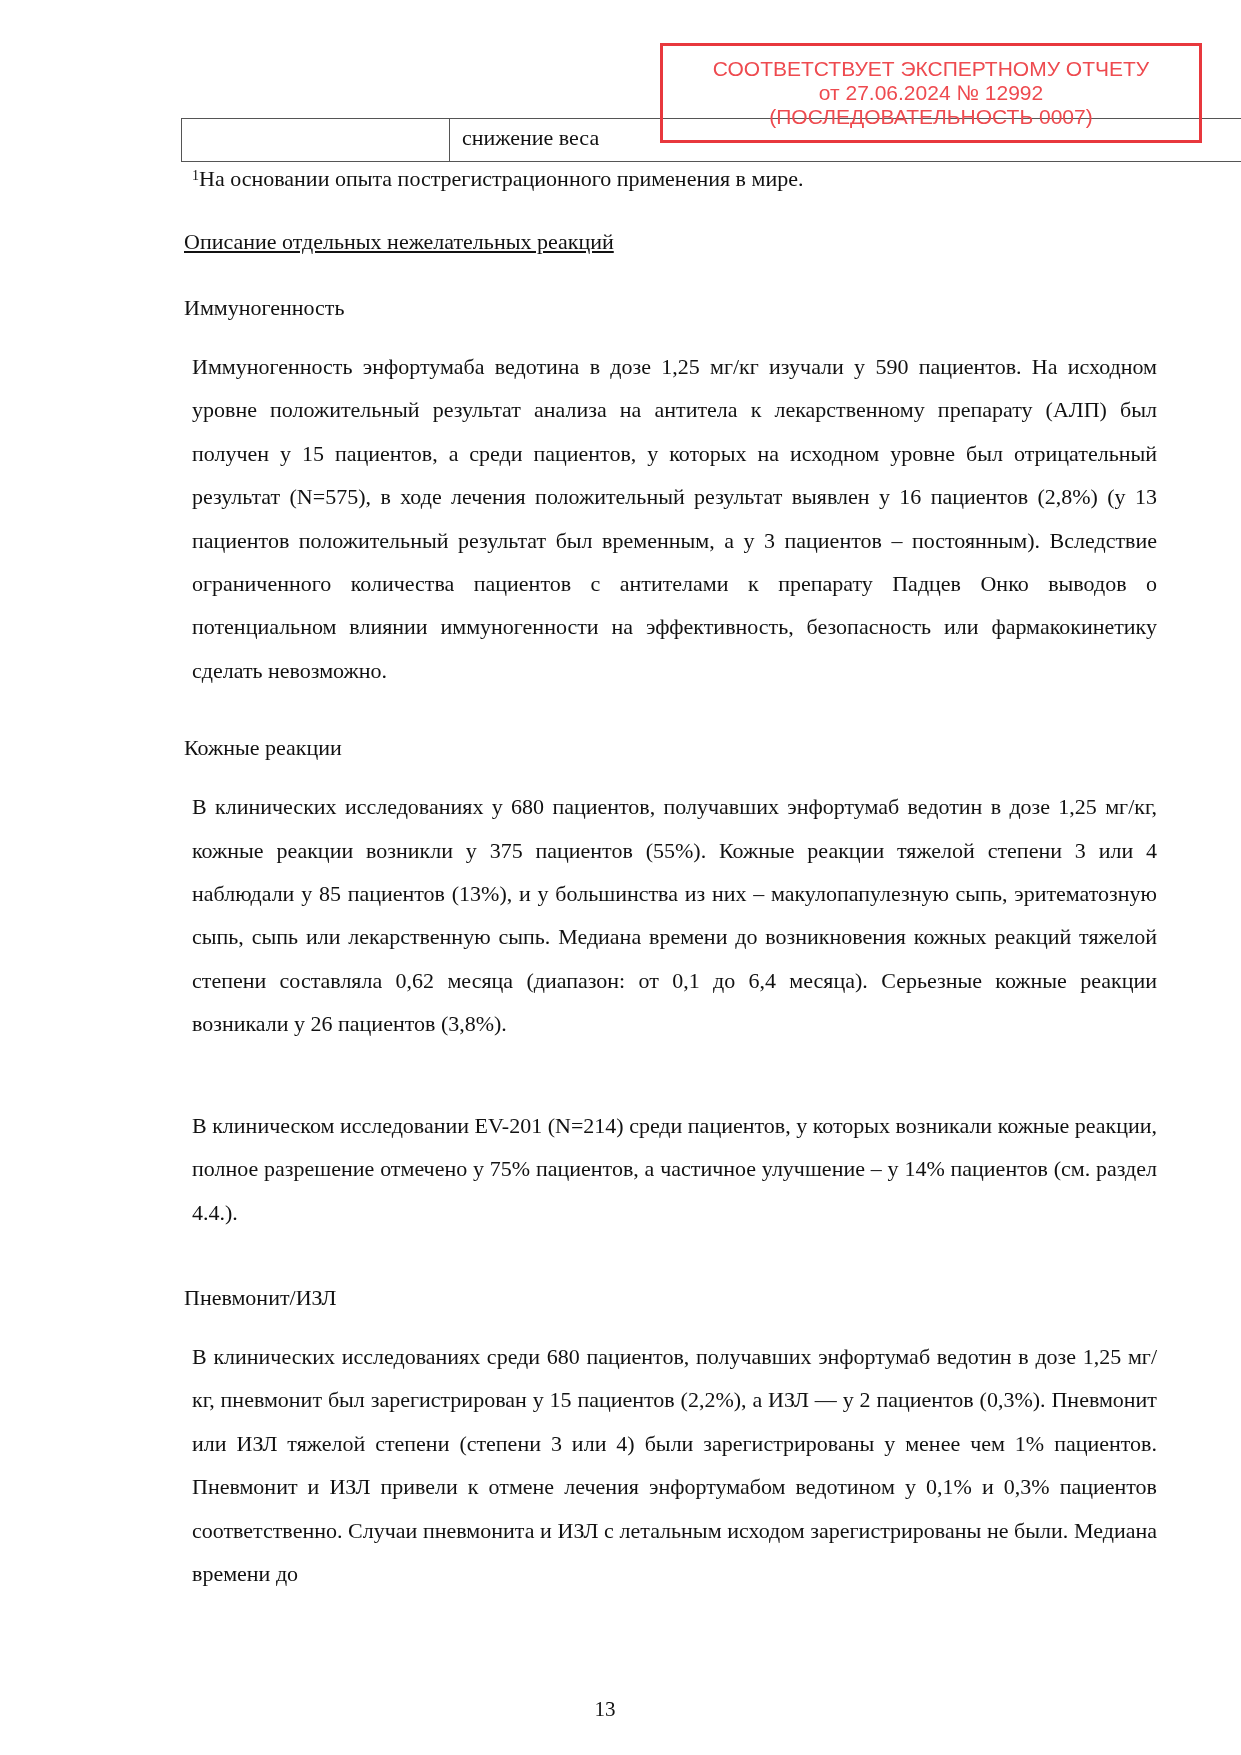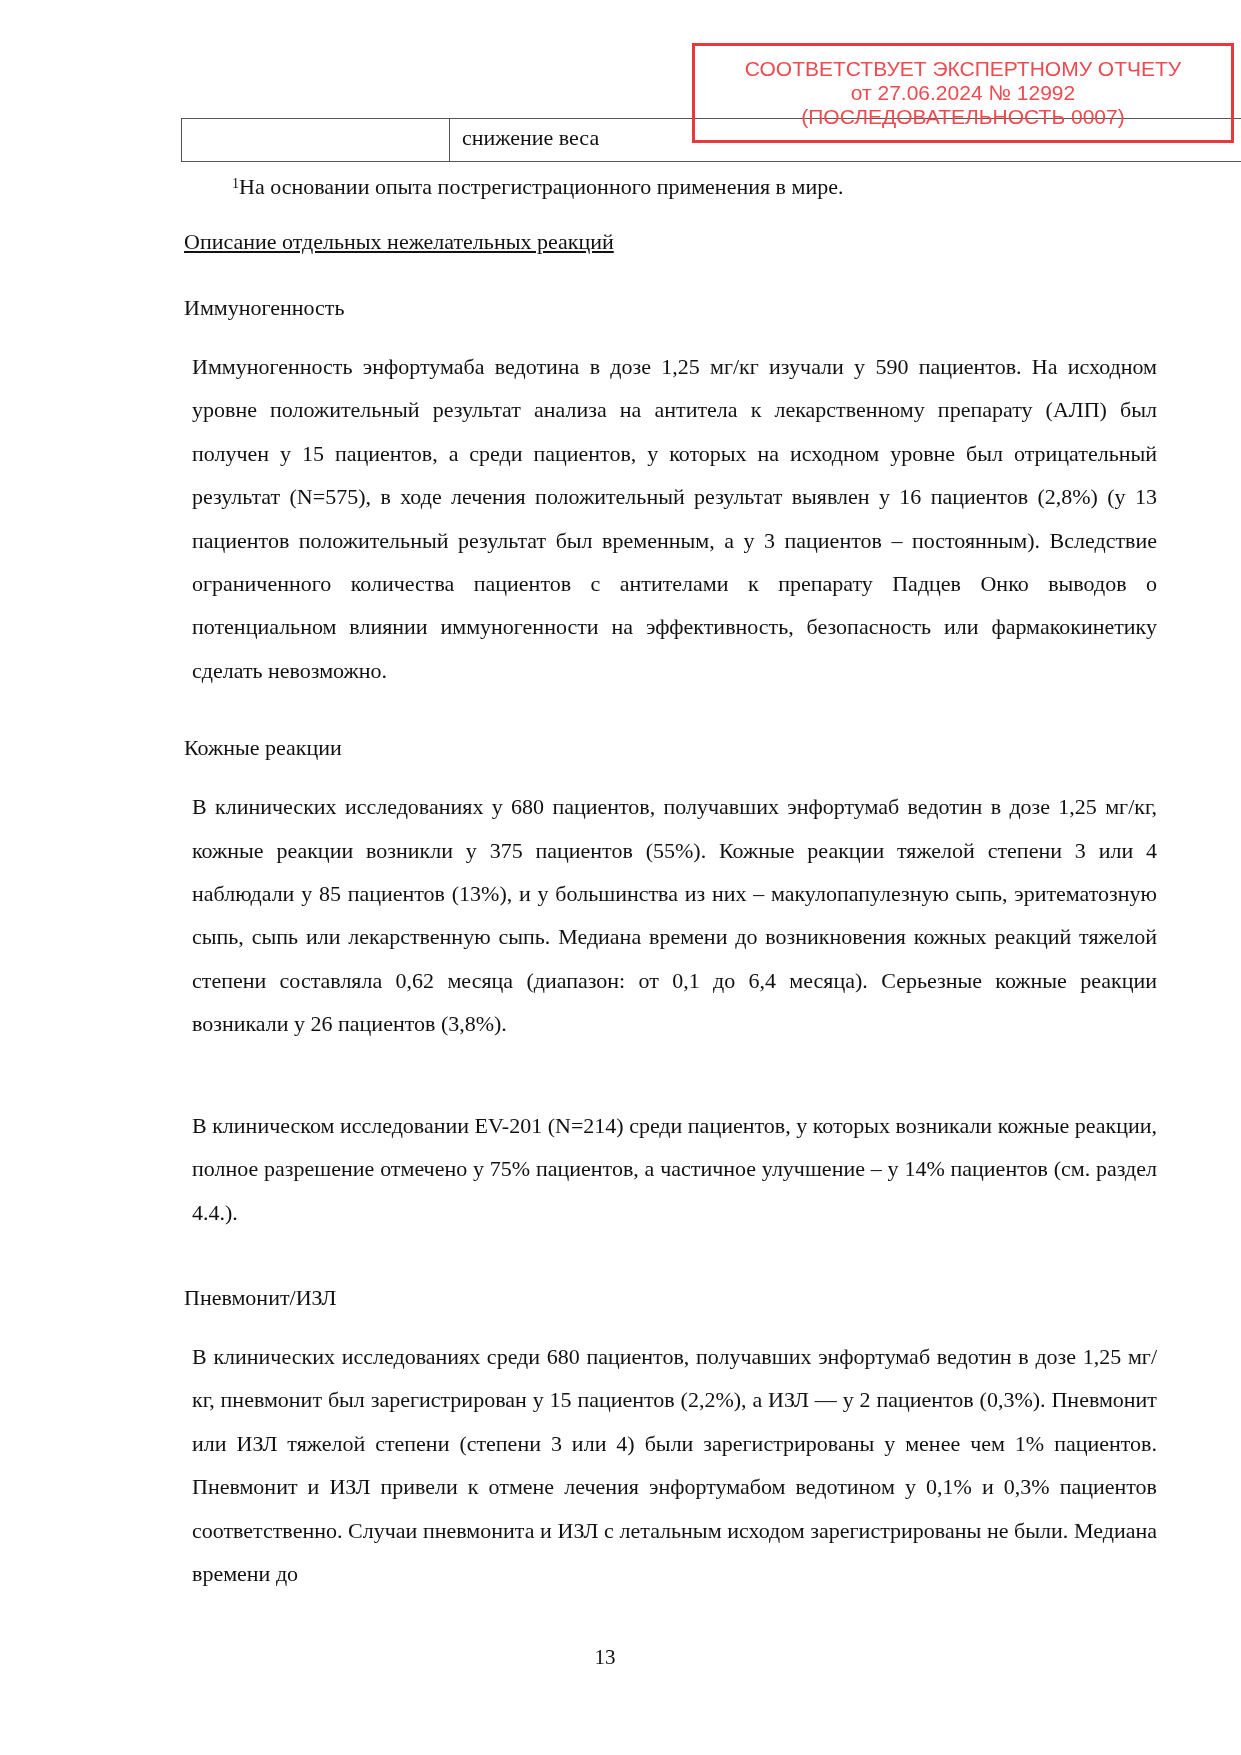--- a/index.html
+++ b/index.html
@@ -1,37 +1,37 @@
 <!DOCTYPE html>
 <html><head>
 <meta charset="utf-8">
 <style>
   html, body { margin: 0; padding: 0; background: #ffffff; }
   body { width: 1241px; height: 1755px; position: relative; overflow: hidden;
          font-family: "Liberation Serif", "DejaVu Serif", serif; color: #111; }
   .stamp { position: absolute; left: 660px; top: 43px; width: 542px; height: 100px;
            border: 3px solid #e8383d; box-sizing: border-box; color: #ee4a4f;
            font-family: "Liberation Sans", "DejaVu Sans", sans-serif; text-align: center;
-           font-size: 21px; line-height: 24px; padding-top: 11px; z-index: 2; margin-left: 32px; }
+           font-size: 21px; line-height: 24px; padding-top: 11px; z-index: 2; }
   .stamp div { white-space: nowrap; }
   .tbl { position: absolute; left: 181px; top: 118px; width: 1068px; height: 44px;
          border-collapse: collapse; z-index: 1; border-radius: 19px; }
   .tbl td { border: 1px solid #555; padding: 0 12px; font-size: 22px; vertical-align: top; line-height: 38px; }
   .tbl td.c1 { width: 243px; }
-  .footnote { position: absolute; left: 192px; top: 172px; font-size: 22px; line-height: 30px; white-space: nowrap; margin-left: 40px; }
+  .footnote { position: absolute; left: 192px; top: 164px; font-size: 22px; line-height: 30px; white-space: nowrap; }
   .footnote sup { font-size: 14px; vertical-align: top; position: relative; top: -3px; }
   .content { position: absolute; left: 184px; top: 228px; width: 981px; font-size: 22px; }
   .section-title { text-decoration: underline; line-height: 28px; margin: 0; }
   .subhead { margin: 0; line-height: 28px; }
   .para { margin: 8px; text-align: justify; line-height: 43.4px; }
   .gap-a { height: 38px; }
   .gap-b { height: 15px; }
   .gap-c { height: 34px; }
   .gap-d { height: 42px; }
-  .page-num { position: absolute; left: 0; width: 1210px; top: 1645px; text-align: center; font-size: 21px; }
+  .page-num { position: absolute; left: 0; width: 1210px; top: 1697px; text-align: center; font-size: 21px; }
 </style>
 </head>
 <body>
 
 <div class="stamp">
   <div>СООТВЕТСТВУЕТ ЭКСПЕРТНОМУ ОТЧЕТУ</div>
   <div>от 27.06.2024 № 12992</div>
   <div>(ПОСЛЕДОВАТЕЛЬНОСТЬ 0007)</div>
 </div>
 

